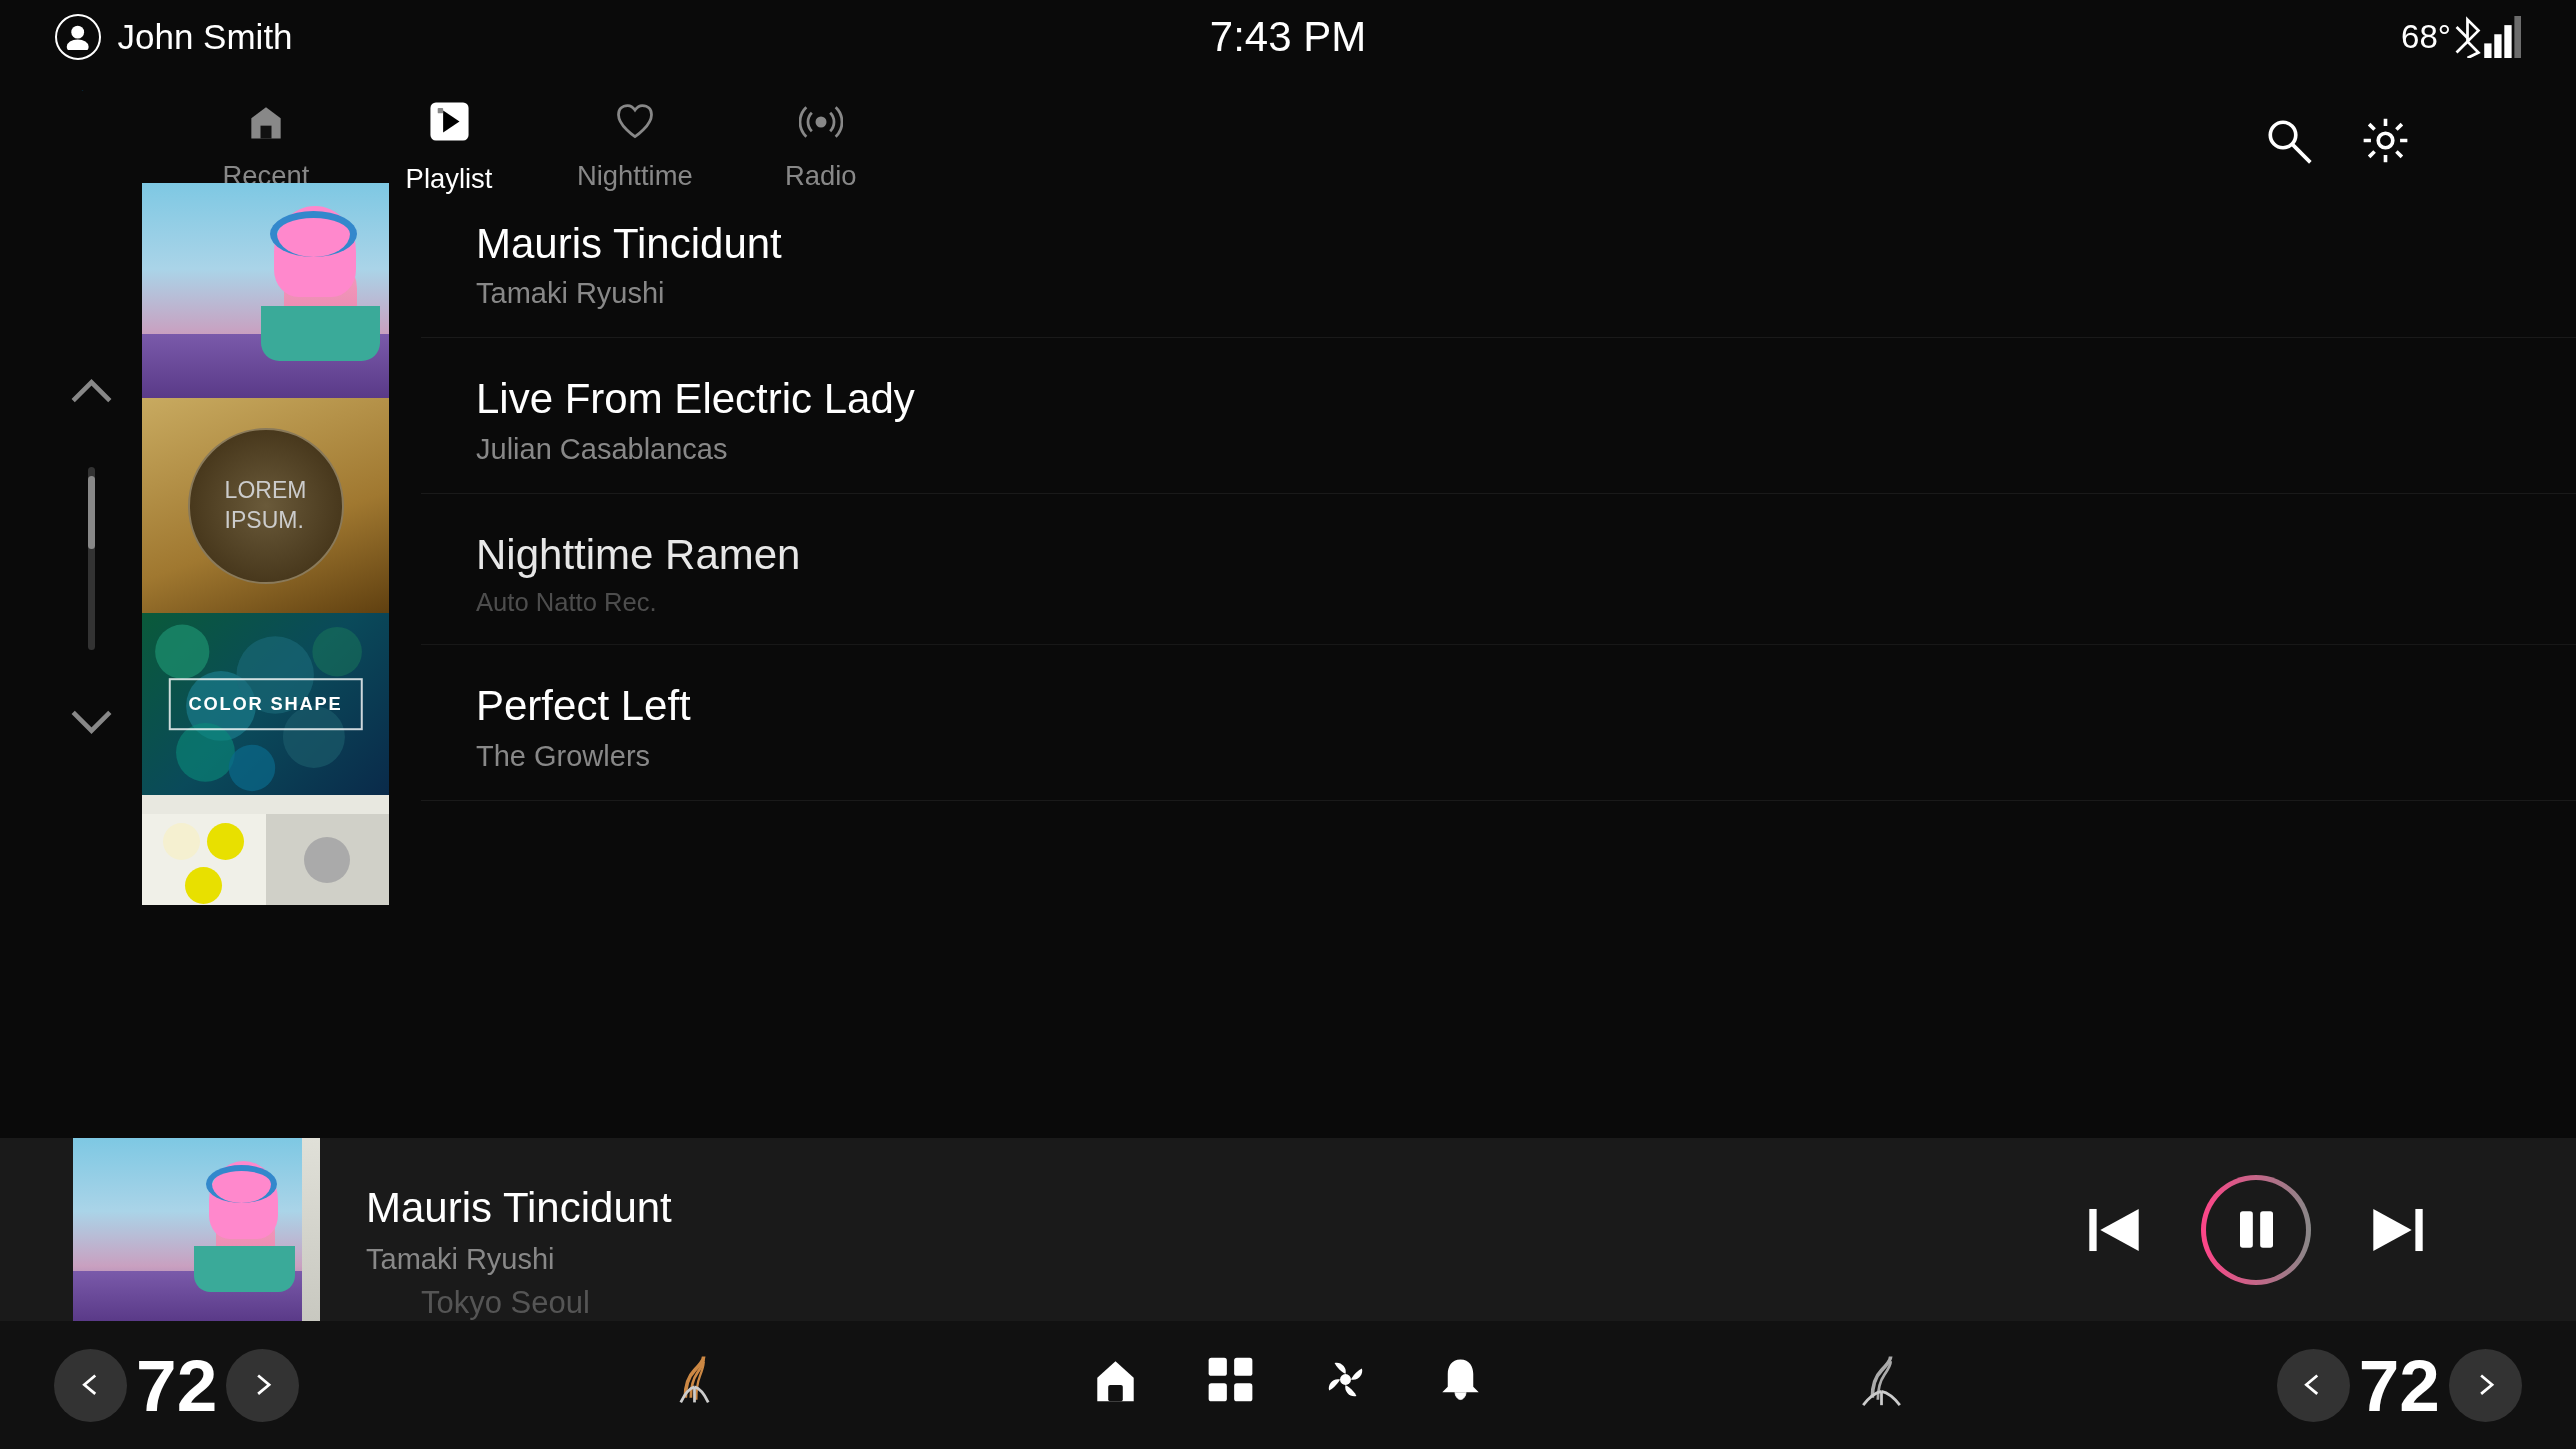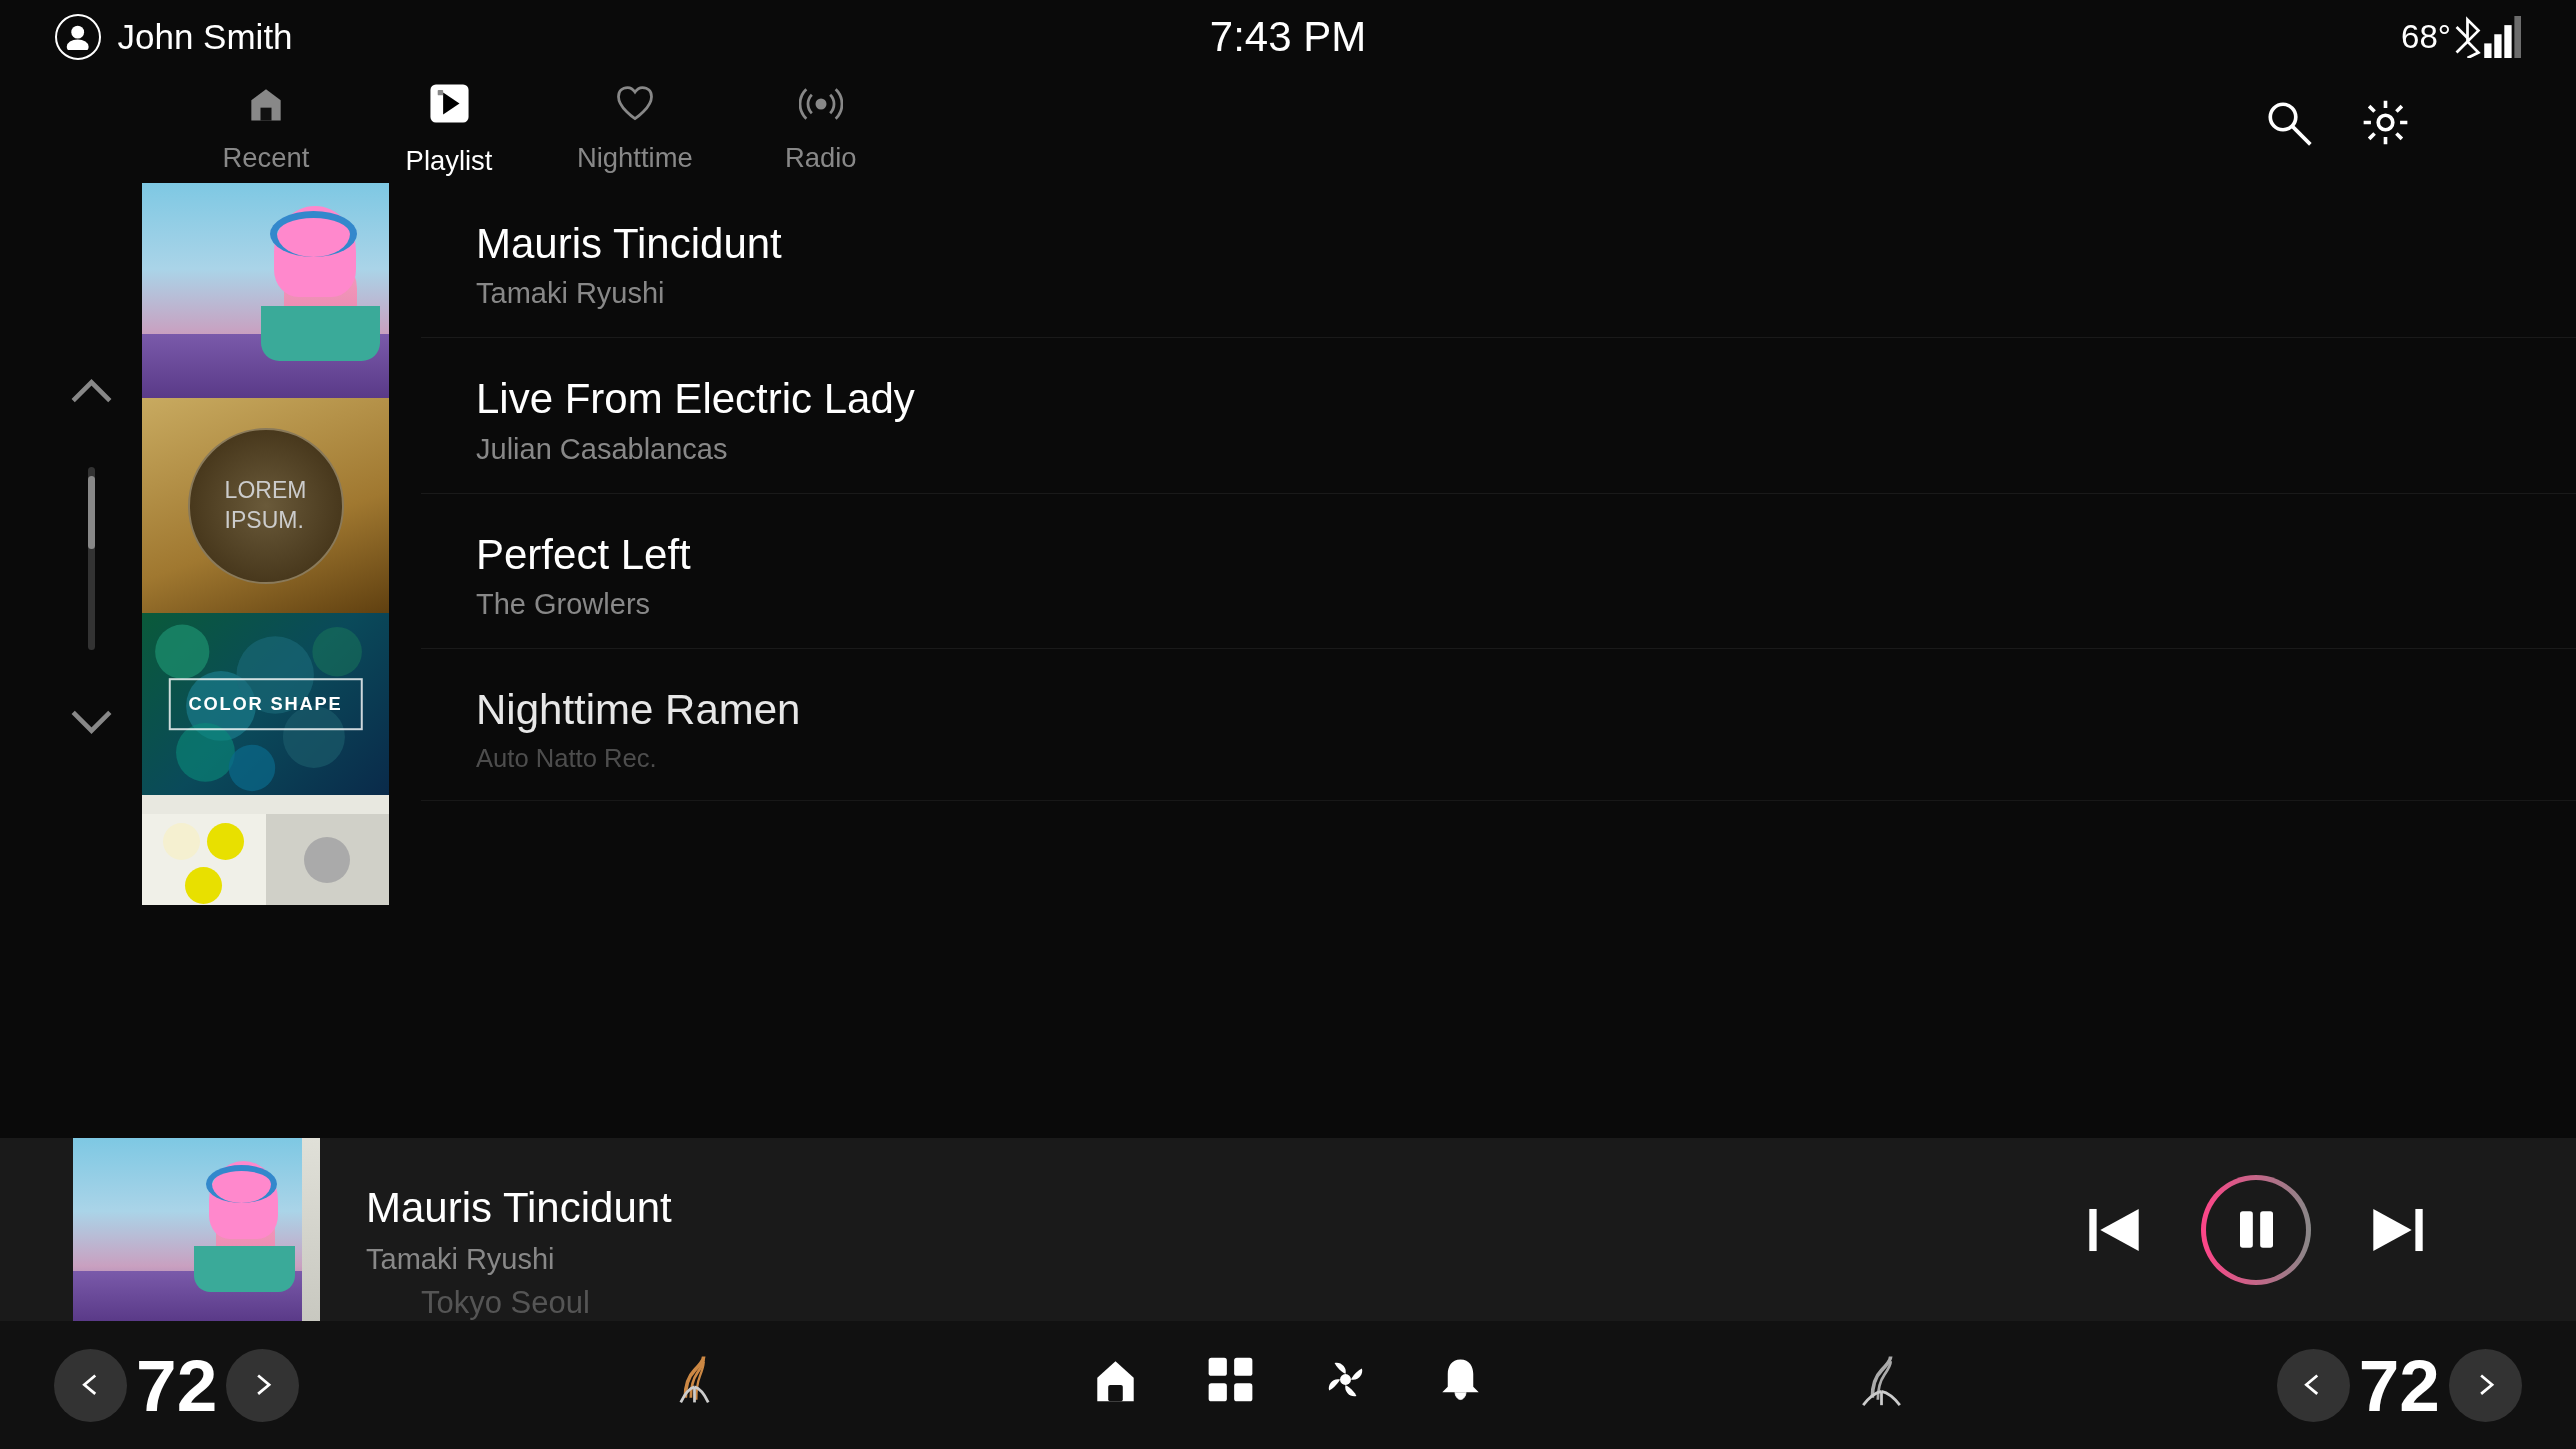--- a/index.html
+++ b/index.html
@@ -55,21 +55,21 @@
       border: 2.7px solid #fff;
       border-radius: 50%;
       display: flex;
       align-items: center;
       justify-content: center;
     }
 
     
     .nav-bar {
       position: absolute;
-      top: 73px;
+      top: 91px;
       left: 0;
       right: 0;
       height: 110px;
       display: flex;
       align-items: center;
       background: #0a0a0a;
       padding: 0 165px 0 156px;
       gap: 0;
     }
     .app-logo {
@@ -489,28 +489,28 @@
   <div class="playlist-item" style="padding:37px 55px 27.4px; border-bottom:0.9px solid #1a1a1a;">
     <div class="playlist-title">Mauris Tincidunt</div>
     <div class="playlist-artist">Tamaki Ryushi</div>
   </div>
 
   <div class="playlist-item" style="padding:37px 55px 27.4px; border-bottom:0.9px solid #1a1a1a;">
     <div class="playlist-title">Live From Electric Lady</div>
     <div class="playlist-artist">Julian Casablancas</div>
   </div>
 
+  <div class="playlist-item" style="padding:37px 55px 27.4px; border-bottom:0.9px solid #1a1a1a; opacity:0.9;">
+    <div class="playlist-title">Nighttime Ramen</div>
+    <div class="playlist-artist" style="color:#555; font-size:25.6px;">Auto Natto Rec.</div>
+  </div>
+
   <div class="playlist-item" style="padding:37px 55px 27.4px; border-bottom:0.9px solid #1a1a1a;">
     <div class="playlist-title">Perfect Left</div>
     <div class="playlist-artist">The Growlers</div>
-  </div>
-
-  <div class="playlist-item" style="padding:37px 55px 27.4px; border-bottom:0.9px solid #1a1a1a; opacity:0.9;">
-    <div class="playlist-title">Nighttime Ramen</div>
-    <div class="playlist-artist" style="color:#555; font-size:25.6px;">Auto Natto Rec.</div>
   </div>
 </div>
 
 <div class="now-playing" style="display:flex; align-items:center;">
 
   <div style="position:relative; width:247px; height:183px; flex-shrink:0; overflow:hidden;">
 
     <div style="position:absolute; inset:0; background: linear-gradient(#e0e0d8, #c8c8c0); z-index:1;"></div>
 
     <div style="position:absolute; top:0; left:0; width:229px; height:183px; z-index:2; overflow:hidden;">

